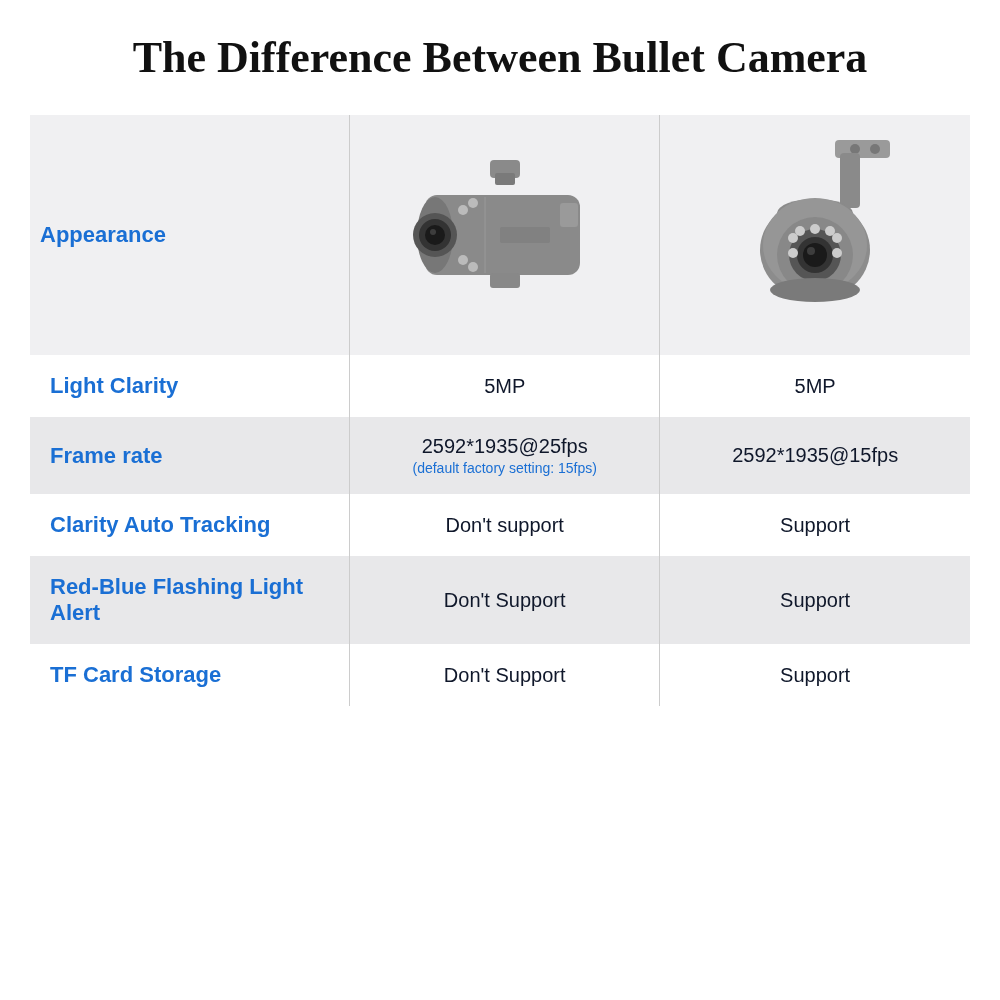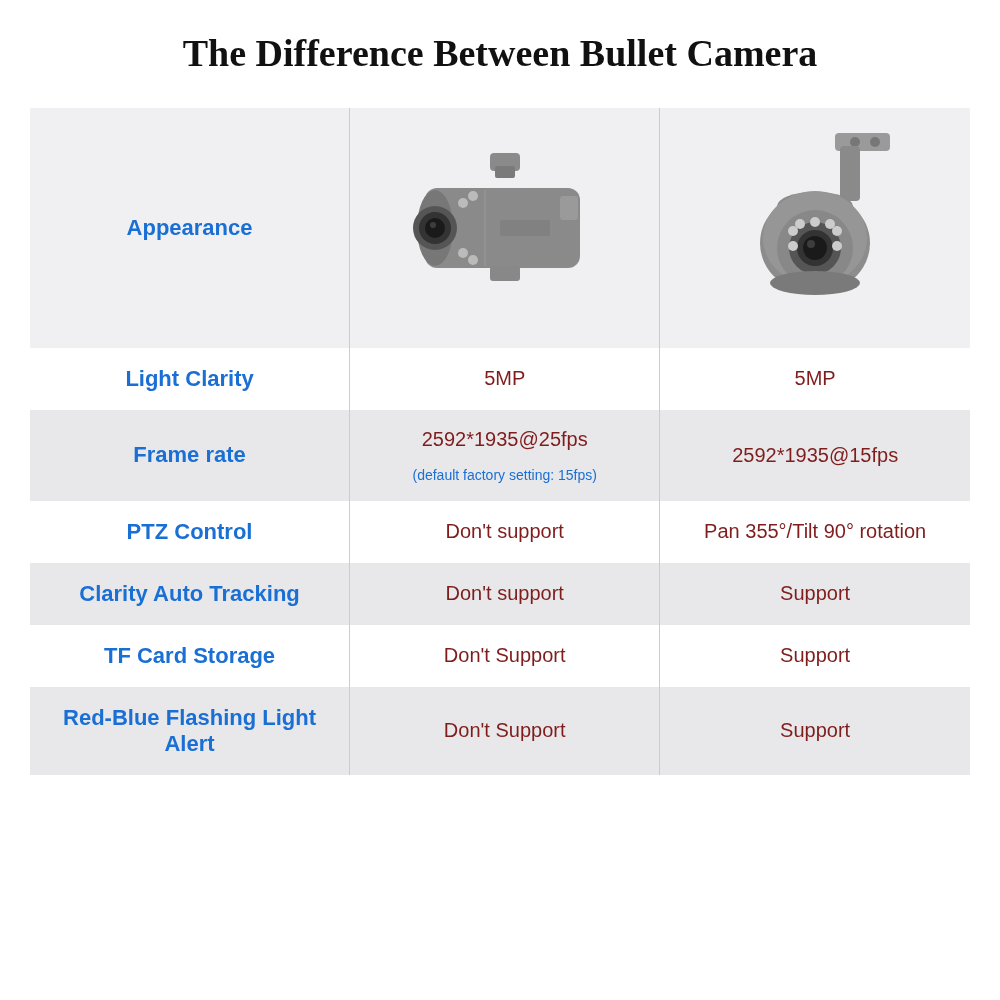--- a/index.html
+++ b/index.html
@@ -17,21 +17,21 @@
       background: #ffffff;
       padding: 30px 30px 20px 30px;
     }
 
     .title-section {
       text-align: center;
       margin-bottom: 30px;
     }
 
     .main-title {
-      font-size: 38px;
+      font-size: 44px;
       font-weight: 900;
       color: #111111;
       line-height: 1.25;
       font-family: Georgia, 'Times New Roman', serif;
     }
 
     .comparison-table {
       width: 100%;
       border-collapse: collapse;
       background: #f5f5f7;
@@ -39,21 +39,20 @@
 
     .comparison-table tr:nth-child(even) {
       background: #ffffff;
     }
     .comparison-table tr:nth-child(odd) {
       background: #ebebed;
     }
 
     .col-label {
       width: 34%;
-      text-align: center;
       vertical-align: middle;
       padding: 16px 20px;
     }
 
     .col-bullet {
       width: 33%;
       text-align: center;
       vertical-align: middle;
       padding: 16px 20px;
       border-left: 1px solid #cccccc;
@@ -68,28 +67,28 @@
     }
 
     .row-label {
       font-size: 22px;
       font-weight: 700;
       color: #1a6fd4;
     }
 
     .row-value {
       font-size: 20px;
-      color: #7f1d1d;
+      color: #0f172a;
     }
 
     .frame-rate-sub {
       font-size: 14px;
       color: #1a6fd4;
       display: block;
-      margin-top: 16px;
+      margin-top: 2px;
     }
 
     
     .camera-image-bullet {
       display: flex;
       justify-content: center;
       align-items: center;
       height: 220px;
     }
 
@@ -222,59 +221,48 @@
       </td>
       <td class="col-bullet">
         <span class="row-value">2592*1935@25fps</span>
         <span class="frame-rate-sub">(default factory setting: 15fps)</span>
       </td>
       <td class="col-ptz">
         <span class="row-value">2592*1935@15fps</span>
       </td>
     </tr>
 
-    <tr class="data-row">
-      <td class="col-label">
-        <span class="row-label">PTZ Control</span>
+
+    <tr class="data-row">
+      <td class="col-label">
+        <span class="row-label">Clarity Auto Tracking</span>
       </td>
       <td class="col-bullet">
         <span class="row-value">Don't support</span>
       </td>
       <td class="col-ptz">
-        <span class="row-value">Pan 355°/Tilt 90° rotation</span>
-      </td>
-    </tr>
-
-    <tr class="data-row">
-      <td class="col-label">
-        <span class="row-label">Clarity Auto Tracking</span>
-      </td>
-      <td class="col-bullet">
-        <span class="row-value">Don't support</span>
-      </td>
-      <td class="col-ptz">
         <span class="row-value">Support</span>
       </td>
     </tr>
 
     <tr class="data-row">
       <td class="col-label">
+        <span class="row-label">Red-Blue Flashing Light Alert</span>
+      </td>
+      <td class="col-bullet">
+        <span class="row-value">Don't Support</span>
+      </td>
+      <td class="col-ptz">
+        <span class="row-value">Support</span>
+      </td>
+    </tr>
+
+    <tr class="data-row">
+      <td class="col-label">
         <span class="row-label">TF Card Storage</span>
-      </td>
-      <td class="col-bullet">
-        <span class="row-value">Don't Support</span>
-      </td>
-      <td class="col-ptz">
-        <span class="row-value">Support</span>
-      </td>
-    </tr>
-
-    <tr class="data-row">
-      <td class="col-label">
-        <span class="row-label">Red-Blue Flashing Light Alert</span>
       </td>
       <td class="col-bullet">
         <span class="row-value">Don't Support</span>
       </td>
       <td class="col-ptz">
         <span class="row-value">Support</span>
       </td>
     </tr>
   </tbody>
     </table>

